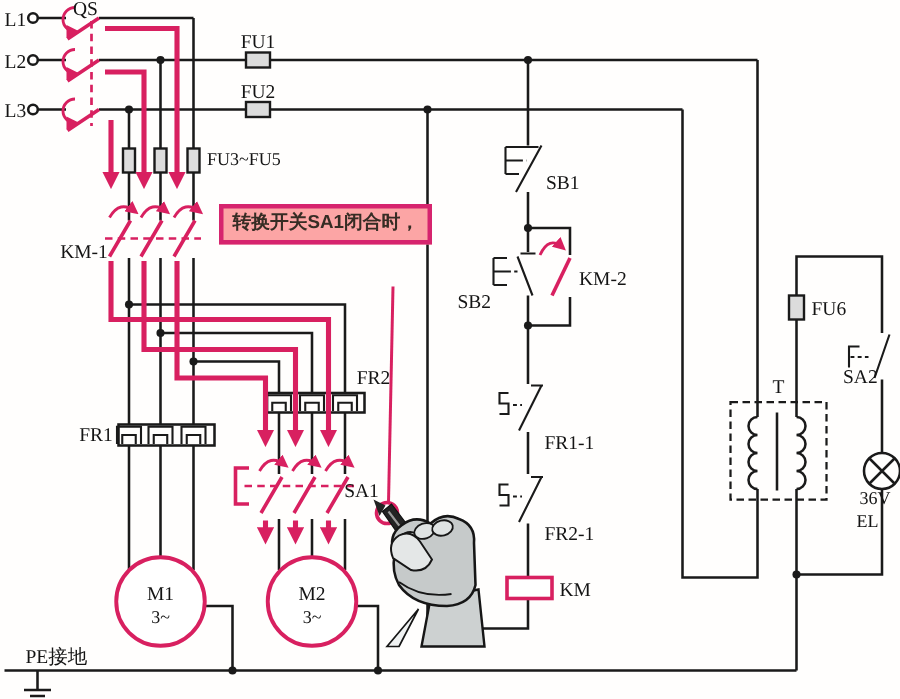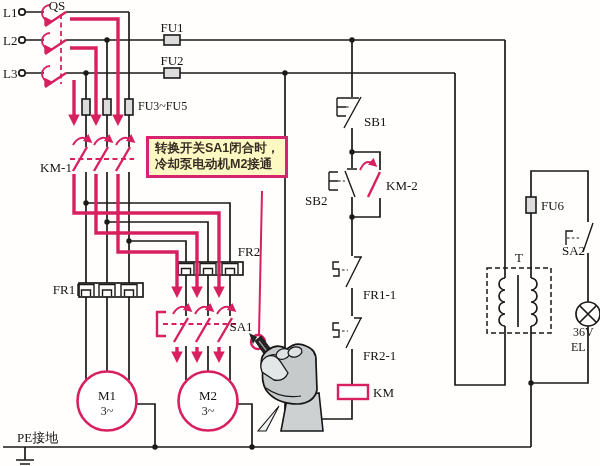--- a/index.html
+++ b/index.html
@@ -12,21 +12,21 @@
   .wire-thin{stroke:#1a1a1a;stroke-width:1.4;fill:none;}
   .bdash{stroke:#1a1a1a;stroke-width:1.2;fill:none;stroke-dasharray:2.6 2.2;}
   .pink{stroke:#d82060;fill:none;}
   .pblade{stroke:#d82060;stroke-width:2.4;fill:none;}
   .pdash{stroke:#d82060;stroke-width:1.8;fill:none;stroke-dasharray:5 3.5;}
   .flow{stroke:#d82060;stroke-width:3.4;fill:none;}
   .parc{stroke:#d82060;stroke-width:1.9;fill:none;}
   .fuse{fill:#dcdcdc;stroke:#1a1a1a;stroke-width:1.6;}
   .box{fill:none;stroke:#1a1a1a;stroke-width:1.7;}
   .dot{fill:#1a1a1a;}
-  #callout{position:absolute;left:146px;top:136px;width:127px;background:#fef9c3;
+  #callout{position:absolute;left:146px;top:136px;width:127px;background:#fca5a5;
            border:3px solid #d6246e;padding:2px 3px 3px 6px;color:#362c24;
            font-weight:bold;font-size:12.5px;line-height:15.5px;white-space:nowrap;}
 </style>
 </head>
 <body>
 
 <div id="stage">
 <svg width="600" height="466" viewBox="0 0 600 466">
   <defs>
     <marker id="ah" viewBox="0 0 10 10" refX="6.5" refY="5" markerWidth="3.4" markerHeight="3.4" orient="auto">
@@ -231,15 +231,14 @@
     <ellipse cx="283" cy="354" rx="7" ry="5" transform="rotate(-20 283 354)" fill="#dfe3e3" stroke="#161616" stroke-width="1.2"></ellipse>
     <ellipse cx="295" cy="352" rx="7" ry="5" transform="rotate(-14 295 352)" fill="#dfe3e3" stroke="#161616" stroke-width="1.2"></ellipse>
     <path d="M262,372 Q258,362 266,357 Q274,353 280,361 L288,373 Q284,382 274,380 Z" fill="#e4e7e7" stroke="#161616" stroke-width="1.3"></path>
     <path d="M266,388 Q281,399 301,396" stroke="#161616" stroke-width="1.2" fill="none"></path>
     <polygon points="266,431 279,406 258,431" fill="#f0f2f2" stroke="#161616" stroke-width="1.1"></polygon>
   </g>
 </svg>
 
 <div id="callout">
   <div>转换开关SA1闭合时，</div>
-  <div>冷却泵电动机M2接通</div>
 </div>
 </div>
 
 </body></html>

